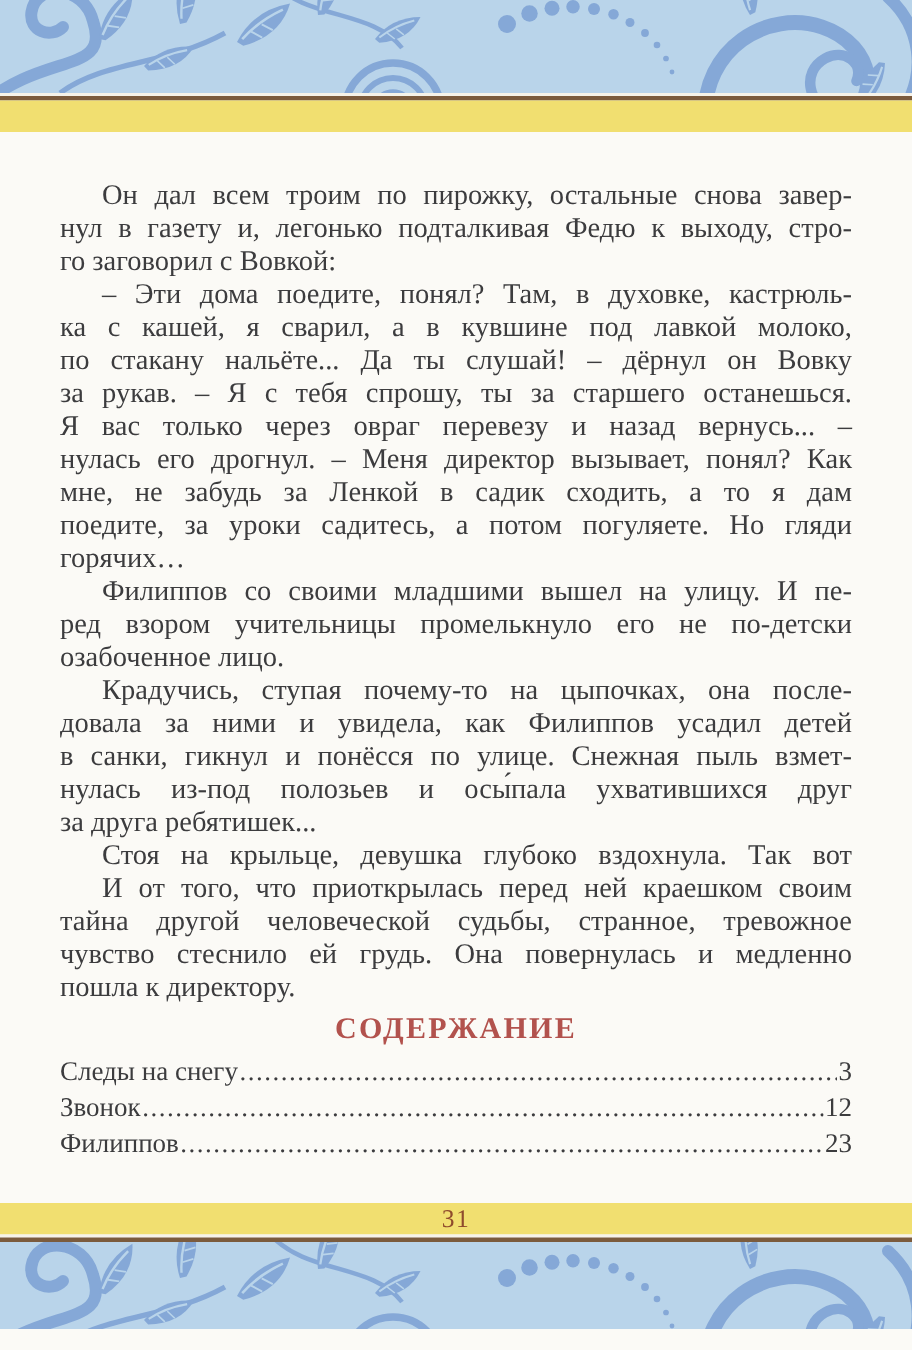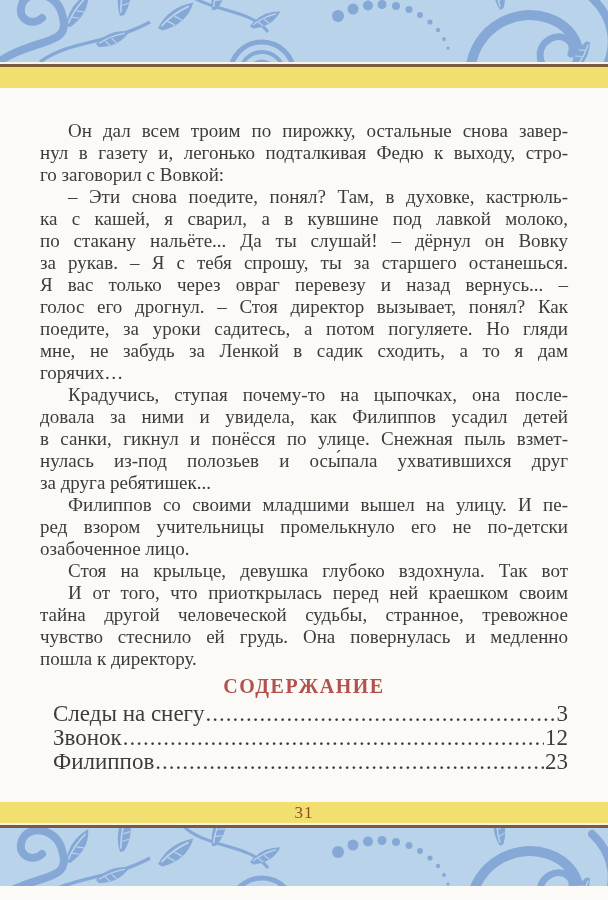--- a/index.html
+++ b/index.html
@@ -31,21 +31,21 @@
 
   .body-text{font-size:19px;line-height:22px;}
   .line{text-align:justify;text-align-last:justify;height:22px;overflow:visible;white-space:nowrap;}
   .line.last{text-align-last:left;}
   .line.first{text-indent:28px;}
   
   .line{white-space:normal;}
 
   .toc-heading{margin:4px 0 0 0;text-align:center;font-size:20px;line-height:24px;font-weight:bold;
     letter-spacing:1.5px;color:var(--toc-heading-red);}
-  .toc{margin-top:4px;font-size:23px;line-height:24px;margin-left:13px;}
+  .toc{margin-top:4px;font-size:18px;line-height:24px;}
   .toc-row{display:flex;align-items:baseline;}
   .toc-title{white-space:nowrap;}
   .toc-dots{flex:1;overflow:hidden;white-space:nowrap;margin:0 1px;}
   .toc-dots::after{content:"...................................................................................................................................................................";letter-spacing:1px;color:var(--body-text);}
   .toc-page{white-space:nowrap;}
 
   .page-num{font-size:17px;letter-spacing:1px;color:var(--page-number-brown);}
 </style>
 </head>
 <body>
@@ -109,41 +109,41 @@
   <div class="band-yellow"></div>
 
   <div class="paper">
     <div class="body-text">
         <div class="para">
           <div class="line first">Он дал всем троим по пирожку, остальные снова завер-</div>
           <div class="line">нул в газету и, легонько подталкивая Федю к выходу, стро-</div>
           <div class="line last">го заговорил с Вовкой:</div>
         </div>
         <div class="para">
-          <div class="line first">– Эти снова поедите, понял? Там, в духовке, кастрюль-</div>
+          <div class="line first">– Эти дома поедите, понял? Там, в духовке, кастрюль-</div>
           <div class="line">ка с кашей, я сварил, а в кувшине под лавкой молоко,</div>
           <div class="line">по стакану нальёте... Да ты слушай! – дёрнул он Вовку</div>
           <div class="line">за рукав. – Я с тебя спрошу, ты за старшего останешься.</div>
           <div class="line">Я вас только через овраг перевезу и назад вернусь... –</div>
-          <div class="line">голос его дрогнул. – Стоя директор вызывает, понял? Как</div>
+          <div class="line">нулась его дрогнул. – Меня директор вызывает, понял? Как</div>
+          <div class="line">мне, не забудь за Ленкой в садик сходить, а то я дам</div>
           <div class="line">поедите, за уроки садитесь, а потом погуляете. Но гляди</div>
-          <div class="line">мне, не забудь за Ленкой в садик сходить, а то я дам</div>
           <div class="line last">горячих…</div>
+        </div>
+        <div class="para">
+          <div class="line first">Филиппов со своими младшими вышел на улицу. И пе-</div>
+          <div class="line">ред взором учительницы промелькнуло его не по-детски</div>
+          <div class="line last">озабоченное лицо.</div>
         </div>
         <div class="para">
           <div class="line first">Крадучись, ступая почему-то на цыпочках, она после-</div>
           <div class="line">довала за ними и увидела, как Филиппов усадил детей</div>
           <div class="line">в санки, гикнул и понёсся по улице. Снежная пыль взмет-</div>
           <div class="line">нулась из-под полозьев и осы́пала ухватившихся друг</div>
           <div class="line last">за друга ребятишек...</div>
-        </div>
-        <div class="para">
-          <div class="line first">Филиппов со своими младшими вышел на улицу. И пе-</div>
-          <div class="line">ред взором учительницы промелькнуло его не по-детски</div>
-          <div class="line last">озабоченное лицо.</div>
         </div>
         <div class="para">
           <div class="line first">Стоя на крыльце, девушка глубоко вздохнула. Так вот</div>
         </div>
         <div class="para">
           <div class="line first">И от того, что приоткрылась перед ней краешком своим</div>
           <div class="line">тайна другой человеческой судьбы, странное, тревожное</div>
           <div class="line">чувство стеснило ей грудь. Она повернулась и медленно</div>
           <div class="line last">пошла к директору.</div>
         </div>

